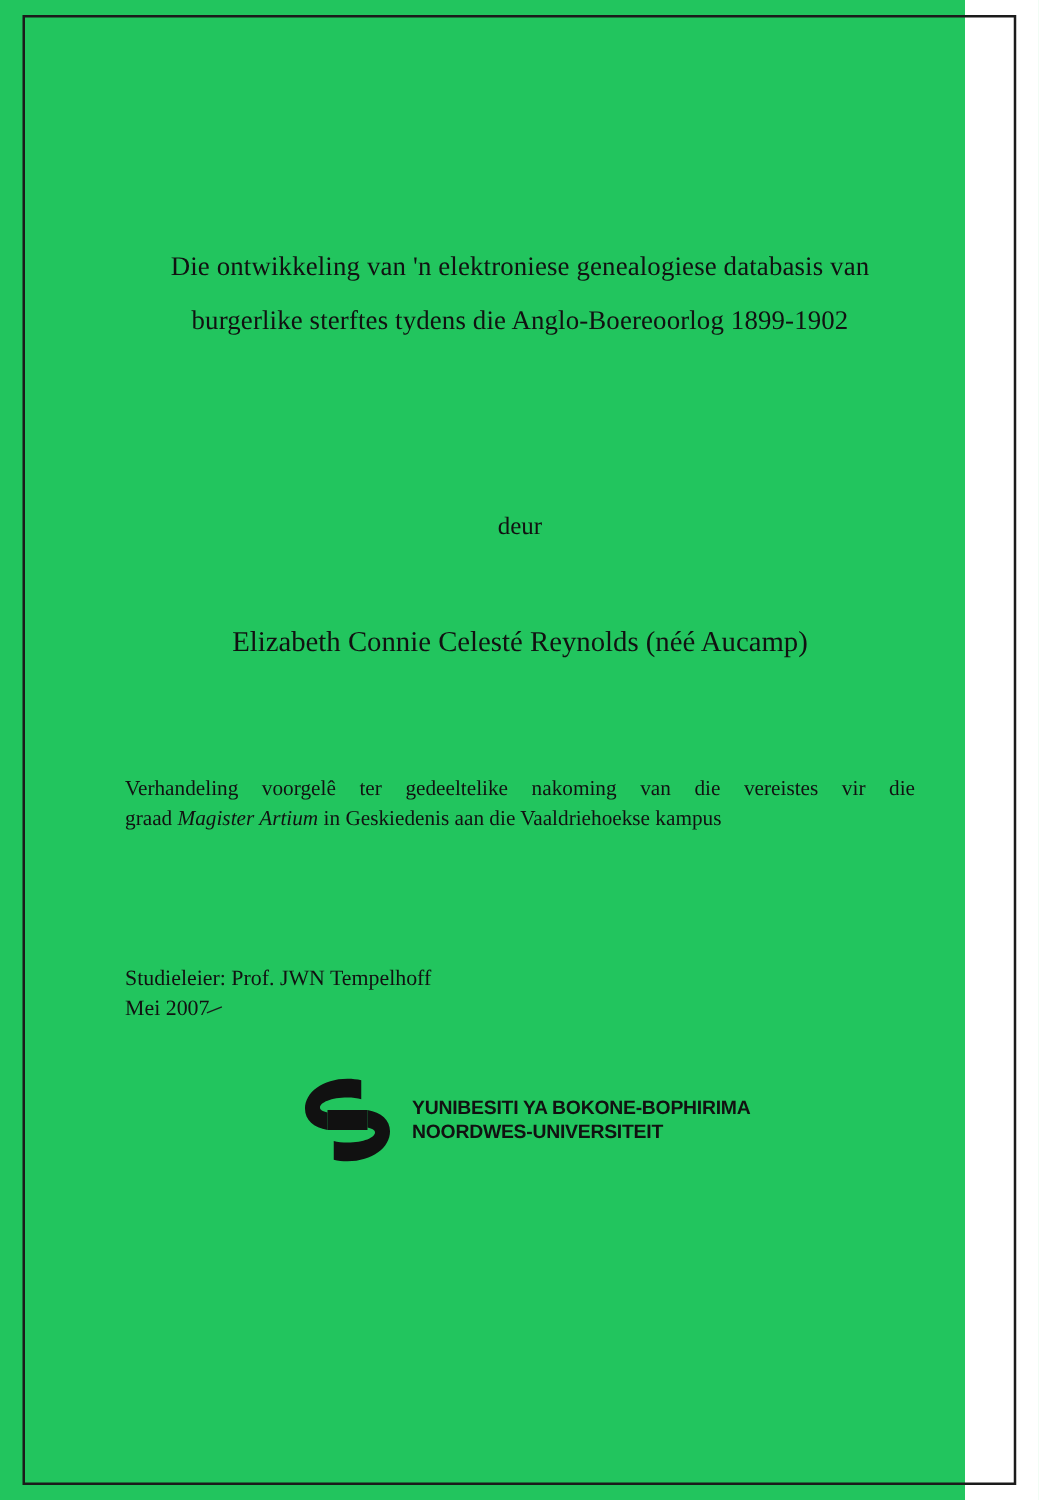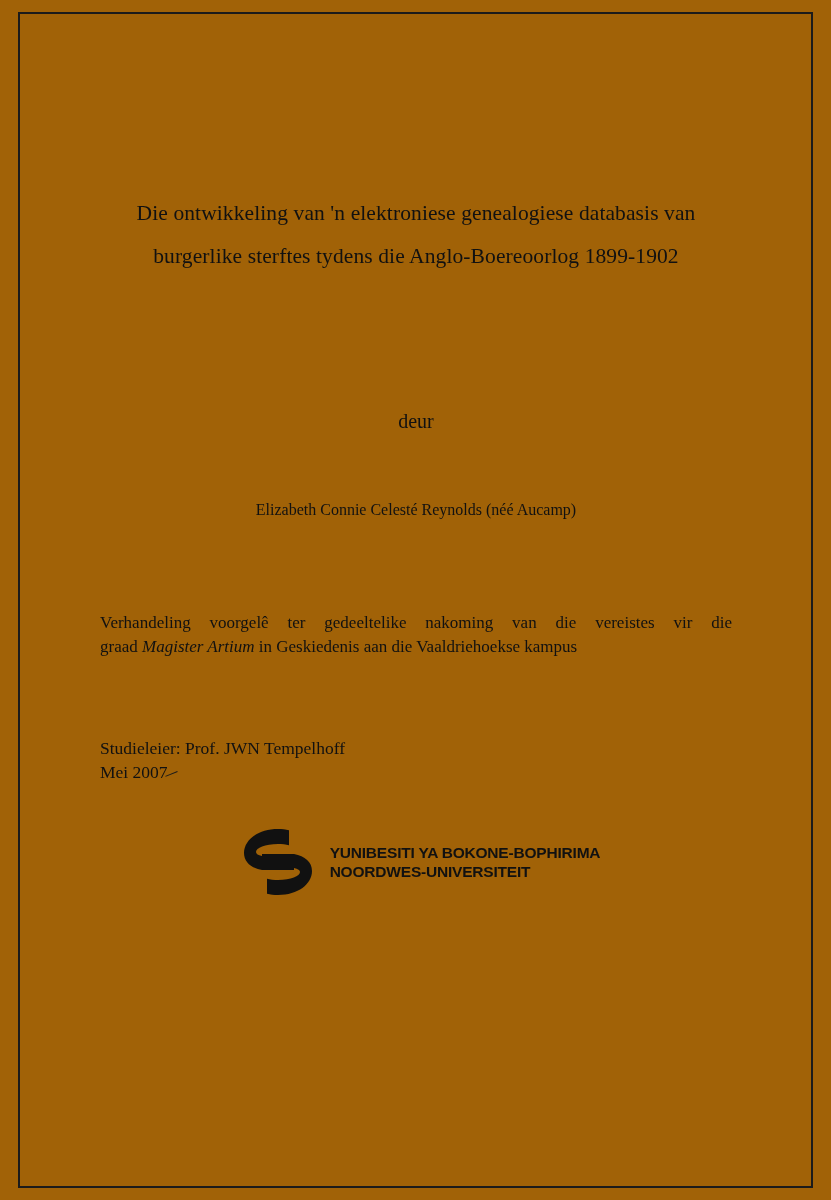--- a/index.html
+++ b/index.html
@@ -9,23 +9,23 @@
   }
   body {
     width: 831px;
     height: 1200px;
     font-family: "Liberation Serif", serif;
     color: #111111;
     overflow: hidden;
   }
   .page {
     position: relative;
-    width: 831px;
+    width: 772px;
     height: 1200px;
-    background: #a16207;
+    background: #22c55e;
     box-sizing: border-box;
   }
   
   .scan-frame {
     position: absolute;
     left: 18px;
     top: 12px;
     width: 795px;
     height: 1176px;
     border: 2px solid #1b1b1b;
@@ -50,32 +50,32 @@
     white-space: nowrap;
   }
   .author-by {
     margin-top: 132px;
     text-align: center;
     font-size: 20px;
   }
   .author-name {
     margin-top: 68px;
     text-align: center;
-    font-size: 16px;
+    font-size: 23px;
   }
   .abstract-block {
     margin-top: 92px;
     font-size: 17px;
     line-height: 1.42;
     text-align: justify;
   }
   .abstract-block .l1 { text-align: justify; text-align-last: justify; }
   .abstract-block i { font-style: italic; }
   .supervisor-block {
-    margin-top: 78px;
+    margin-top: 104px;
     font-size: 17.5px;
     line-height: 1.35;
   }
   .supervisor-line, .date-line { display: block; }
   .date-line { position: relative; }
   .date-line .strike {
     position: absolute;
     left: 62px;
     top: -3px;
     width: 13px;

